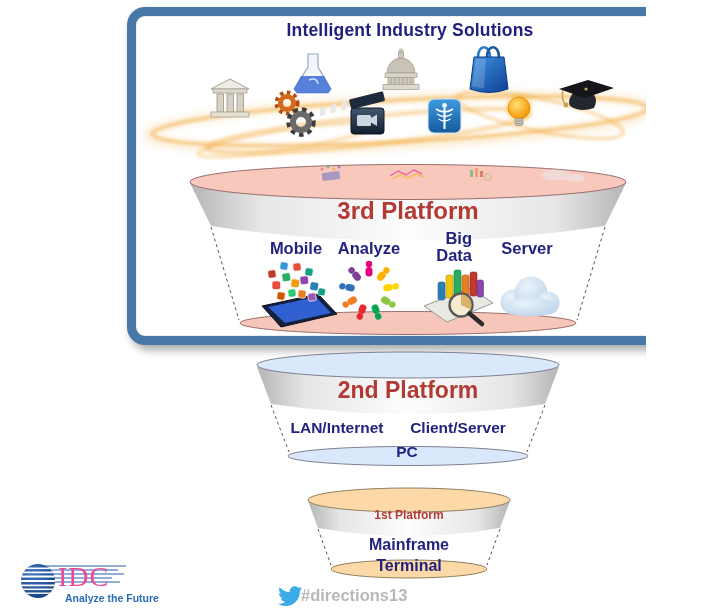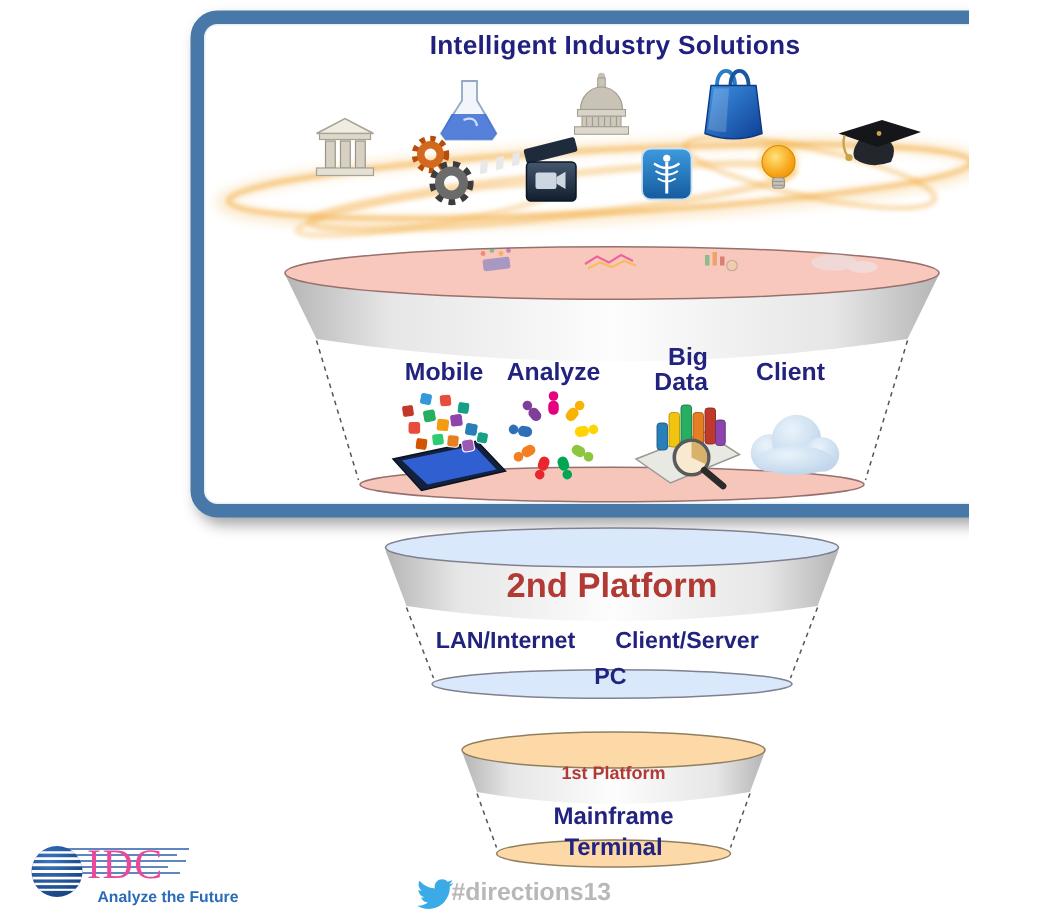--- a/index.html
+++ b/index.html
@@ -311,24 +311,25 @@
       </g>
     </g>
 
     <g transform="translate(277,586) scale(1.08)">
       <path fill="#3babe8" d="M23.4,2.4c-0.8,0.4-1.7,0.6-2.7,0.8c1-0.6,1.7-1.5,2-2.6c-0.9,0.5-1.9,0.9-3,1.1 C18.9,0.7,17.7,0.2,16.4,0.2c-2.5,0-4.6,2-4.6,4.6c0,0.4,0,0.7,0.1,1C8.1,5.6,4.8,3.8,2.5,1.1C2.1,1.8,1.9,2.6,1.9,3.4 c0,1.6,0.8,3,2,3.8C3.2,7.2,2.4,7,1.8,6.6v0.1c0,2.2,1.6,4.1,3.7,4.5c-0.4,0.1-0.8,0.2-1.2,0.2c-0.3,0-0.6,0-0.9-0.1 c0.6,1.8,2.3,3.2,4.3,3.2c-1.6,1.2-3.6,2-5.7,2c-0.4,0-0.7,0-1.1-0.1c2,1.3,4.5,2.1,7.1,2.1c8.5,0,13.2-7.1,13.2-13.2v-0.6 C22,4.1,22.8,3.3,23.4,2.4z"></path>
     </g>
   </svg>
 
   <div class="txt panel-title">Intelligent Industry Solutions</div>
 
+  <div class="txt p-red p3-title">3rd Platform</div>
   <div class="txt pillar lbl-mobile">Mobile</div>
   <div class="txt pillar lbl-social">Analyze</div>
   <div class="txt pillar lbl-bigdata">Big Data</div>
-  <div class="txt pillar lbl-cloud">Client</div>
+  <div class="txt pillar lbl-cloud">Server</div>
 
   <div class="txt p-red p2-title">2nd Platform</div>
   <div class="txt p2-item lbl-lan">LAN/Internet</div>
   <div class="txt p2-item lbl-client">Client/Server</div>
   <div class="txt p2-item lbl-pc">PC</div>
 
   <div class="txt p-red p1-title">1st Platform</div>
   <div class="txt p1-item lbl-mainframe">Mainframe</div>
   <div class="txt p1-item lbl-terminal">Terminal</div>
 

